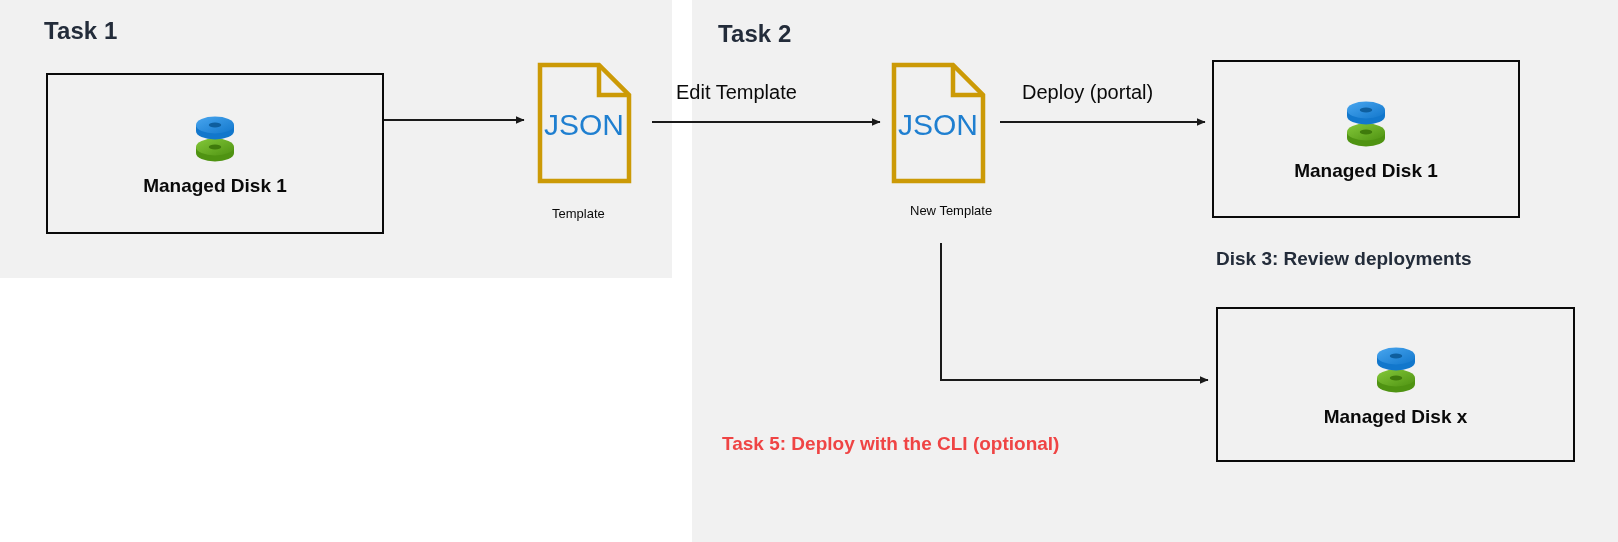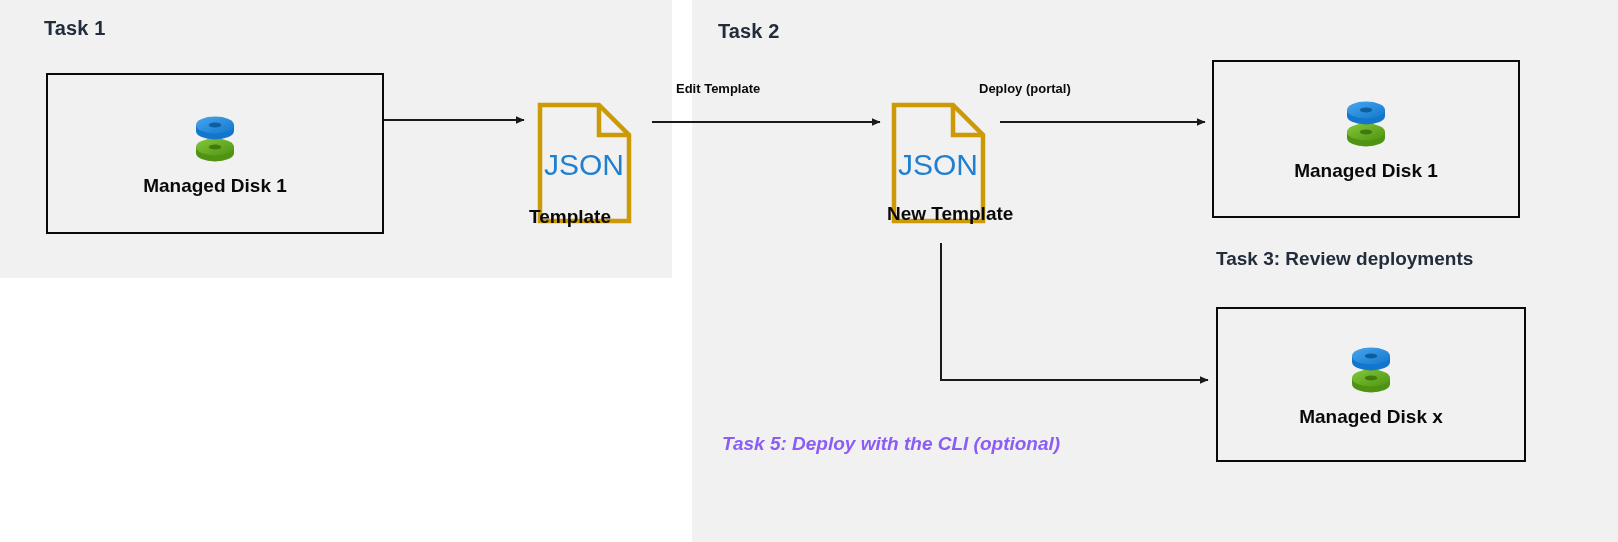--- a/index.html
+++ b/index.html
@@ -28,37 +28,37 @@
     background: #f1f1f1;
   }
   #panel-task1 { left: 0px;   top: 0px; width: 672px; height: 278px; }
   #panel-task2 { left: 692px; top: 0px; width: 926px; height: 542px; }
 
   
   .group-title {
     position: absolute;
     color: #232c3a;
     font-weight: bold;
-    font-size: 20px;
+    font-size: 24px;
     letter-spacing: .1px;
     white-space: nowrap;
   }
   #title-task1 { left: 44px;  top: 17px; }
   #title-task2 { left: 718px; top: 20px; }
 
   
   .res-box {
     position: absolute;
     border: 2px solid #0a0a0a;
     background: #f1f1f1;
     box-sizing: border-box;
   }
   #box-disk1-a { left: 46px;   top: 73px;  width: 338px; height: 161px; }
   #box-disk1-b { left: 1212px; top: 60px;  width: 308px; height: 158px; }
-  #box-diskx   { left: 1216px; top: 307px; width: 310px; height: 155px; }
+  #box-diskx   { left: 1216px; top: 307px; width: 359px; height: 155px; }
 
   .res-inner {
     position: absolute;
     left: 0; right: 0;
     top: 50%;
     transform: translateY(-50%);
     text-align: center;
   }
 
   .res-label {
@@ -76,61 +76,61 @@
     width: 58px;
     height: 56px;
     position: relative;
     vertical-align: middle;
   }
   .disk-icon svg { display:block; width:58px; height:56px; }
 
   
   .file-icon {
     position: absolute;
-    margin-top: 40px;
   }
   .file-icon svg { display:block; }
 
   #file-template     { left: 537px; top: 62px;  }
   #file-new-template { left: 891px; top: 62px;  }
 
   .file-caption {
     position: absolute;
-    font-size: 19px;
-    font-weight: bold;
+    font-size: 13px;
+    font-weight: normal;
     color: #0a0a0a;
     white-space: nowrap;
+    margin-left: 23px;
   }
   #caption-template     { left: 529px; top: 206px; }
   #caption-new-template { left: 887px; top: 203px; }
 
   
   .arrow-label {
     position: absolute;
-    font-size: 13px;
-    font-weight: bold;
+    font-size: 20px;
+    font-weight: normal;
     color: #0a0a0a;
     white-space: nowrap;
   }
   #label-edit-template { left: 676px;  top: 81px; }
-  #label-deploy-portal { left: 979px; top: 81px; }
+  #label-deploy-portal { left: 1022px; top: 81px; }
 
   
   .note {
     position: absolute;
     font-size: 19px;
     font-weight: bold;
     white-space: nowrap;
   }
   #note-task3 {
     left: 1216px; top: 248px;
     color: #232c3a;
   }
   #note-task4 { left: 722px; top: 406px; color: #0a0a0a; }
-  #note-task5 { left: 722px; top: 433px; color: #8b5cf6; font-style: italic; }
+  #note-task5 { left: 722px; top: 433px; color: #ef4444; }
 
   
   #connectors {
     position: absolute;
     left: 0; top: 0;
     width: 1618px;
     height: 542px;
     pointer-events: none;
   }
 </style>
@@ -269,16 +269,16 @@
 
   <div class="file-icon" id="file-new-template">
     <svg width="95" height="122" viewBox="0 0 95 122">
       <path d="M3,3 H62 L92,33 V119 H3 Z" fill="#f1f1f1" stroke="#cc9a06" stroke-width="4.5" stroke-linejoin="miter"></path>
       <path d="M62,3 V33 H92" fill="none" stroke="#cc9a06" stroke-width="4.5" stroke-linejoin="miter"></path>
       <text x="47" y="73" text-anchor="middle" font-family="Liberation Sans, sans-serif" font-size="30" fill="#1f7fd0">JSON</text>
     </svg>
   </div>
   <div class="file-caption" id="caption-new-template">New Template</div>
 
-  <div class="note" id="note-task3">Task 3: Review deployments</div>
+  <div class="note" id="note-task3">Disk 3: Review deployments</div>
   <div class="note" id="note-task5">Task 5: Deploy with the CLI (optional)</div>
 
 </div>
 
 </body></html>

